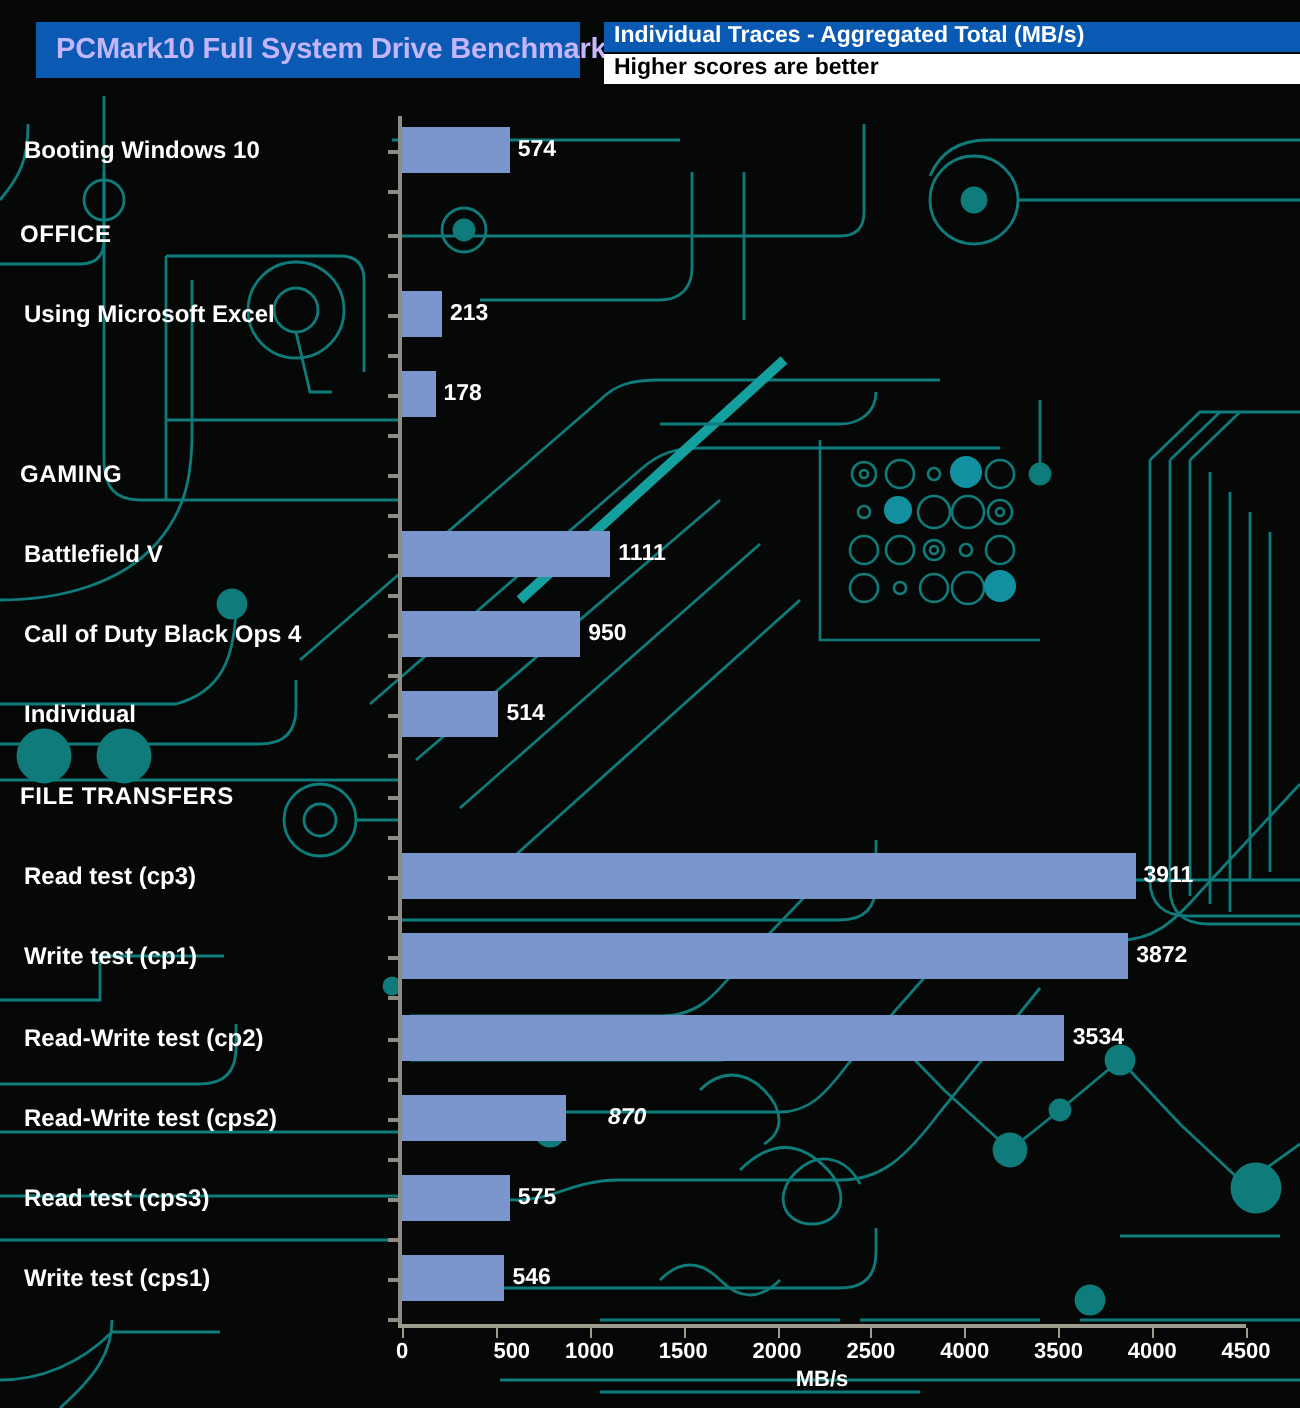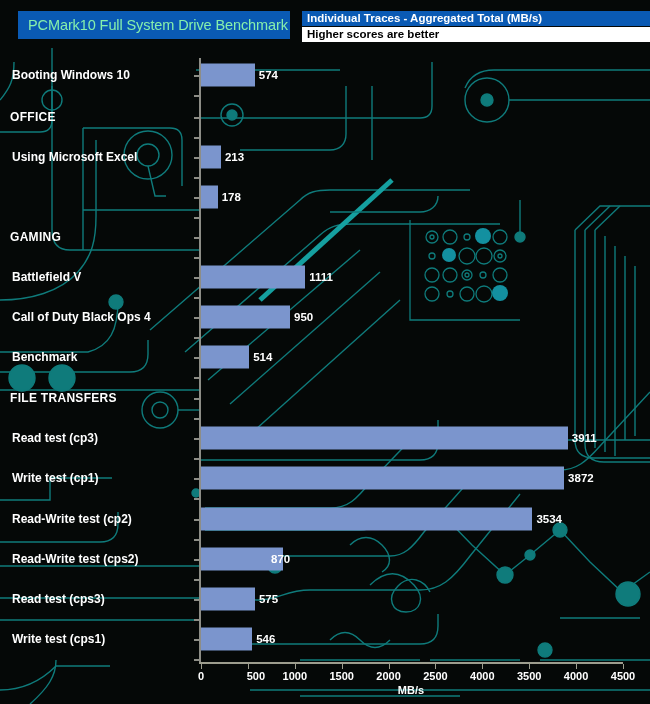--- a/index.html
+++ b/index.html
@@ -30,23 +30,23 @@
     left: 18px;
     top: 11px;
     width: 272px;
     height: 28px;
     background: #0a5ab4;
     display: flex;
     align-items: center;
     z-index: 5;
   }
   .title-bar-text {
-    color: #86efac;
+    color: #c4b5fd;
     font-size: 14.5px;
-    font-weight: normal;
+    font-weight: bold;
     padding-left: 10px;
     letter-spacing: -0.1px;
     white-space: nowrap;
   }
   .legend-box {
     position: absolute;
     left: 302px;
     top: 11px;
     width: 356px;
     z-index: 5;
@@ -341,21 +341,21 @@
       <div class="cat-label" style="top: 277px; left: 12px;">Battlefield V</div>
       <div class="tick-y" style="top: 277px;"></div>
       <div class="tick-y" style="top: 297px;"></div>
       <div class="bar" title="Battlefield V: 1111" style="top: 277px; width: 104.187px;"></div>
       <div class="bar-value" style="top: 277px; left: 309.187px;">1111</div>
       <div class="cat-label" style="top: 317px; left: 12px;">Call of Duty Black Ops 4</div>
       <div class="tick-y" style="top: 317px;"></div>
       <div class="tick-y" style="top: 337px;"></div>
       <div class="bar" title="Call of Duty Black Ops 4: 950" style="top: 317px; width: 89.0889px;"></div>
       <div class="bar-value" style="top: 317px; left: 294.089px;">950</div>
-      <div class="cat-label" style="top: 357px; left: 12px;">Benchmark</div>
+      <div class="cat-label" style="top: 357px; left: 12px;">Individual</div>
       <div class="tick-y" style="top: 357px;"></div>
       <div class="tick-y" style="top: 377px;"></div>
       <div class="bar" title="Overwatch: 514" style="top: 357px; width: 48.2018px;"></div>
       <div class="bar-value" style="top: 357px; left: 253.202px;">514</div>
       <div class="cat-label group" style="top: 398px; left: 10px;">FILE TRANSFERS</div>
       <div class="tick-y" style="top: 398px;"></div>
       <div class="tick-y" style="top: 418px;"></div>
       <div class="cat-label" style="top: 438px; left: 12px;">Read test (cp3)</div>
       <div class="tick-y" style="top: 438px;"></div>
       <div class="tick-y" style="top: 458px;"></div>
@@ -368,21 +368,21 @@
       <div class="bar-value" style="top: 478px; left: 568.108px;">3872</div>
       <div class="cat-label" style="top: 519px; left: 12px;">Read-Write test (cp2)</div>
       <div class="tick-y" style="top: 519px;"></div>
       <div class="tick-y" style="top: 539px;"></div>
       <div class="bar" title="Read-Write test (cp2): 3534" style="top: 519px; width: 331.411px;"></div>
       <div class="bar-value" style="top: 519px; left: 536.411px;">3534</div>
       <div class="cat-label" style="top: 559px; left: 12px;">Read-Write test (cps2)</div>
       <div class="tick-y" style="top: 559px;"></div>
       <div class="tick-y" style="top: 579px;"></div>
       <div class="bar" title="Read-Write test (cps2): 870" style="top: 559px; width: 81.5867px;"></div>
-      <div class="bar-value" style="top: 559px; left: 271px;">870</div>
+      <div class="bar-value" style="top: 559px; left: 304px; font-style: italic;">870</div>
       <div class="cat-label" style="top: 599px; left: 12px;">Read test (cps3)</div>
       <div class="tick-y" style="top: 599px;"></div>
       <div class="tick-y" style="top: 619px;"></div>
       <div class="bar" title="Read test (cps3): 575" style="top: 599px; width: 53.9222px;"></div>
       <div class="bar-value" style="top: 599px; left: 258.922px;">575</div>
       <div class="cat-label" style="top: 639px; left: 12px;">Write test (cps1)</div>
       <div class="tick-y" style="top: 639px;"></div>
       <div class="tick-y" style="top: 659px;"></div>
       <div class="bar" title="Write test (cps1): 546" style="top: 639px; width: 51.2027px;"></div>
       <div class="bar-value" style="top: 639px; left: 256.203px;">546</div>

